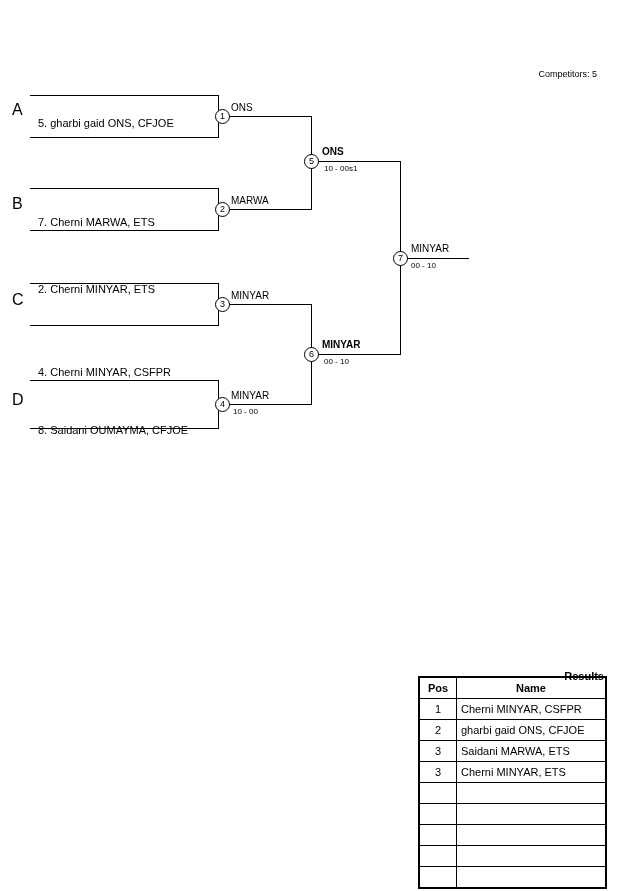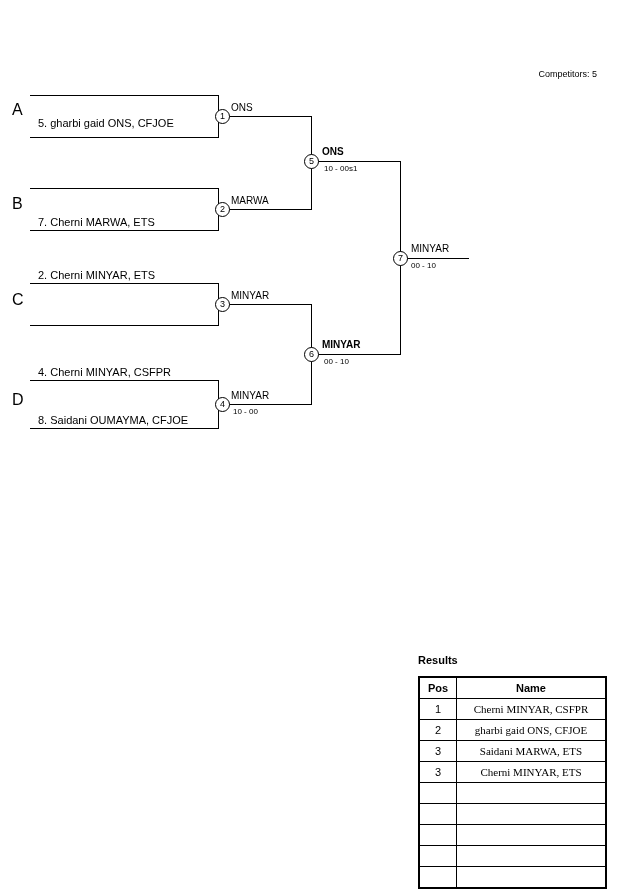--- a/index.html
+++ b/index.html
@@ -10,30 +10,30 @@
   .competitors{position:absolute;right:33px;top:69px;font-size:9px;}
   .letter{position:absolute;left:12px;font-size:16px;}
   .hline{position:absolute;height:1px;background:#000;}
   .vline{position:absolute;width:1px;background:#000;}
   .circle{position:absolute;width:13px;height:13px;border:1px solid #000;border-radius:50%;
           background:#fff;font-size:9px;line-height:13px;text-align:center;z-index:2;}
   .slot-name{position:absolute;font-size:11px;white-space:pre;}
   .winner{position:absolute;font-size:10px;white-space:pre;}
   .winner.b{font-weight:bold;}
   .score{position:absolute;font-size:8px;white-space:pre;text-align:center;}
-  .results-title{position:absolute;left:418px;top:654px;width:186px;text-align:left;
+  .results-title{position:absolute;left:418px;top:670px;width:186px;text-align:right;
                  font-weight:bold;font-size:11px;}
   table.results{position:absolute;left:418px;top:676px;border-collapse:collapse;
                 border:2px solid #000;font-size:11px;}
   table.results th,table.results td{border:1px solid #000;height:16px;padding:2px 4px;}
   table.results th{font-weight:bold;text-align:center;}
   table.results td.pos{width:28px;text-align:center;}
   table.results th.pos{width:28px;}
   table.results td.name,table.results th.name{width:140px;}
-  table.results td.name{text-align:center;font-family:Liberation Serif, serif;}
+  table.results td.name{text-align:left;}
 </style>
 </head>
 <body>
 
 <div class="page">
 
   <div class="competitors">Competitors: 5</div>
 
   <div class="letter" style="top:101px">A</div>
   <div class="letter" style="top:195px">B</div>
@@ -55,31 +55,31 @@
   <div class="circle" style="left:215px;top:202px">2</div>
   <div class="winner" style="left:231px;top:195px">MARWA</div>
   <div class="hline" style="left:229px;top:209px;width:83px"></div>
 
   <div class="vline" style="left:311px;top:116px;height:94px"></div>
   <div class="circle" style="left:304px;top:154px">5</div>
   <div class="winner b" style="left:322px;top:146px">ONS</div>
   <div class="hline" style="left:318px;top:161px;width:82px"></div>
   <div class="score" style="left:324px;top:164px">10 - 00s1</div>
 
-  <div class="slot-name" style="left:38px;top:269px">2. Cherni MINYAR, ETS</div>
+  <div class="slot-name" style="left:38px;top:283px">2. Cherni MINYAR, ETS</div>
   <div class="hline" style="left:30px;top:283px;width:189px"></div>
   <div class="hline" style="left:30px;top:325px;width:189px"></div>
   <div class="vline" style="left:218px;top:283px;height:43px"></div>
   <div class="circle" style="left:215px;top:297px">3</div>
   <div class="winner" style="left:231px;top:290px">MINYAR</div>
   <div class="hline" style="left:229px;top:304px;width:83px"></div>
 
   <div class="slot-name" style="left:38px;top:366px">4. Cherni MINYAR, CSFPR</div>
   <div class="hline" style="left:30px;top:380px;width:189px"></div>
-  <div class="slot-name" style="left:38px;top:414px">8. Saidani OUMAYMA, CFJOE</div>
+  <div class="slot-name" style="left:38px;top:424px">8. Saidani OUMAYMA, CFJOE</div>
   <div class="hline" style="left:30px;top:428px;width:189px"></div>
   <div class="vline" style="left:218px;top:380px;height:49px"></div>
   <div class="circle" style="left:215px;top:397px">4</div>
   <div class="winner" style="left:231px;top:390px">MINYAR</div>
   <div class="hline" style="left:229px;top:404px;width:83px"></div>
   <div class="score" style="left:233px;top:407px">10 - 00</div>
 
   <div class="vline" style="left:311px;top:304px;height:101px"></div>
   <div class="circle" style="left:304px;top:347px">6</div>
   <div class="winner b" style="left:322px;top:339px">MINYAR</div>

